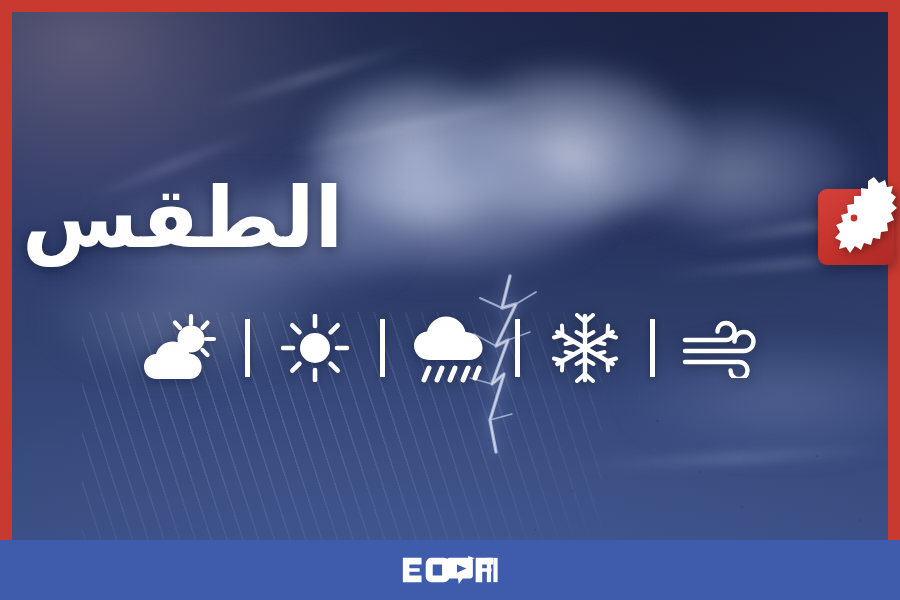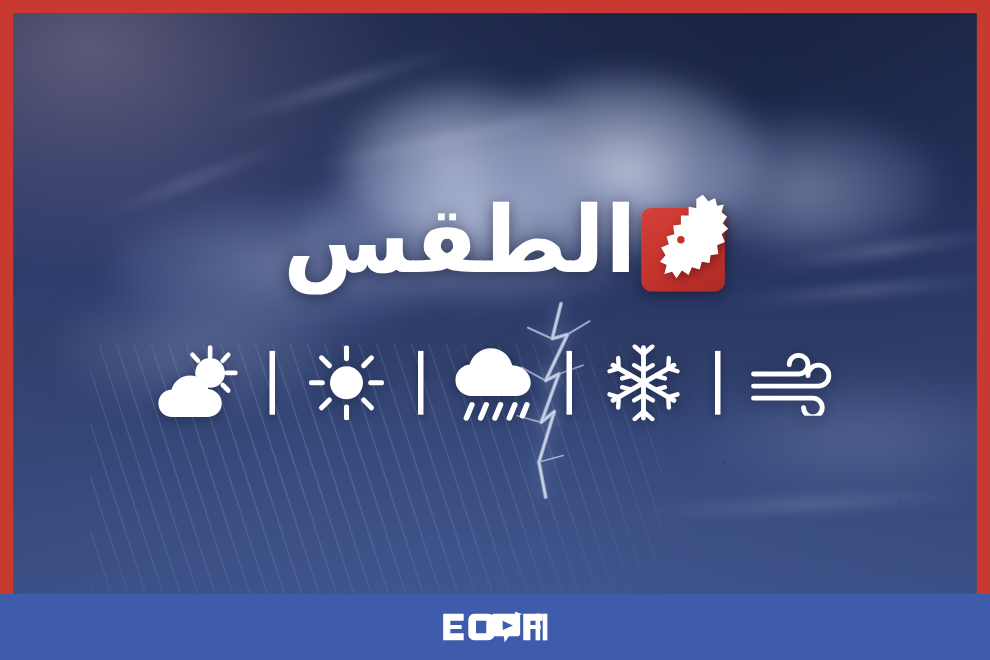--- a/index.html
+++ b/index.html
@@ -157,21 +157,21 @@
 
   
   .title-row {
     position: absolute;
     left: 0;
     top: 158px;
     width: 900px;
     height: 120px;
     display: flex;
     align-items: center;
-    justify-content: center;
+    justify-content: space-between;
     direction: rtl;
     z-index: 6;
   }
   .title-text {
     color: #ffffff;
     font-size: 84px;
     font-weight: 700;
     line-height: 1;
     letter-spacing: 0;
     text-shadow: 0 3px 14px rgba(10,18,40,0.55);

